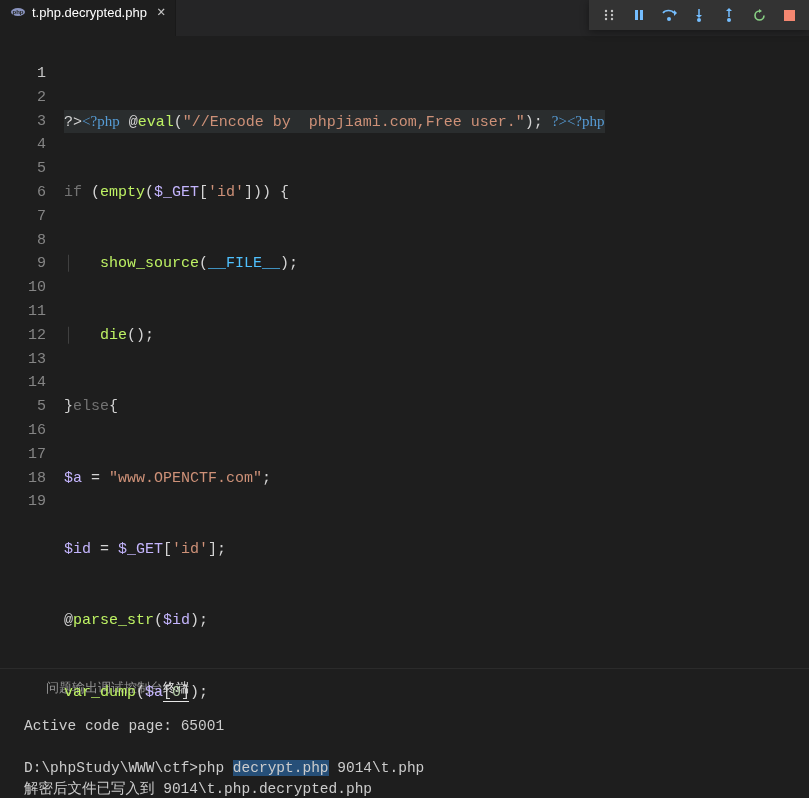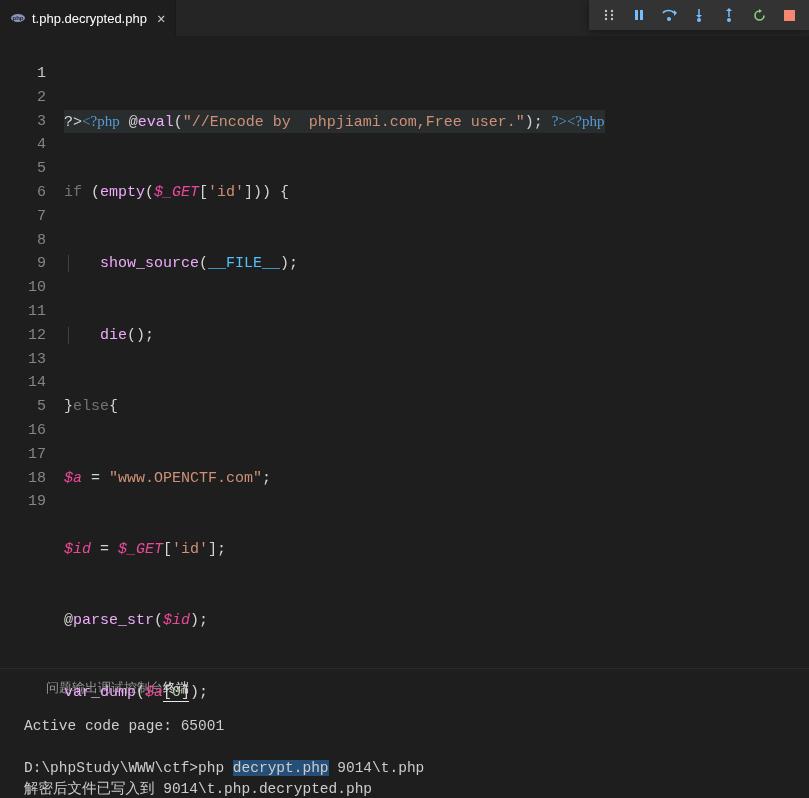--- a/index.html
+++ b/index.html
@@ -14,23 +14,23 @@
     position: relative;
   }
   .tabbar {
     display: flex;
     background: #252526;
     height: 36px;
     align-items: stretch;
   }
   .tab {
     display: flex;
-    align-items: center;
+    align-items: flex-end;
     background: #1e1e1e;
-    padding: 0 10px;
+    padding: 16px 10px;
     gap: 6px;
     border-right: 1px solid #191919;
   }
   .tab-icon { width: 16px; height: 16px; display:flex; align-items:center; justify-content:center; }
   .tab-label { color: #ffffff; font-size: 13px; font-family: -apple-system, "Segoe UI", sans-serif; }
   .tab-close { color: #c5c5c5; font-size: 14px; cursor: pointer; margin-left:4px; }
   .debug-toolbar {
     position: absolute;
     top: 0;
     right: 0;
@@ -71,22 +71,22 @@
   .code {
     padding-top: 4px;
     font-size: 15px;
     line-height: 23.8px;
     white-space: pre;
   }
   .line { height: 23.8px; }
   .line.active { background: #2a2d2e; }
   .tok-keyword2 { color:#737373; }
   .tok-string  { color:#ce9178; }
-  .tok-func    { color:#f0abfc; }
-  .tok-var     { color:#ec4899;font-style:italic; }
+  .tok-func    { color:#bef264; }
+  .tok-var     { color:#c4b5fd; }
   .tok-const   { color:#4fc1ff; }
   .tok-num     { color:#b5cea8; }
   .tok-op      { color:#d4d4d4; }
   .tok-punct   { color:#d4d4d4; }
   .tok-php     { color:#569cd6;font-family:Liberation Serif, serif; }
   .tok-indent  { color:#404040; }
   .panel-tabs {
     display:flex;
     padding: 6px 24px 6px 46px;
     background:#1e1e1e;

